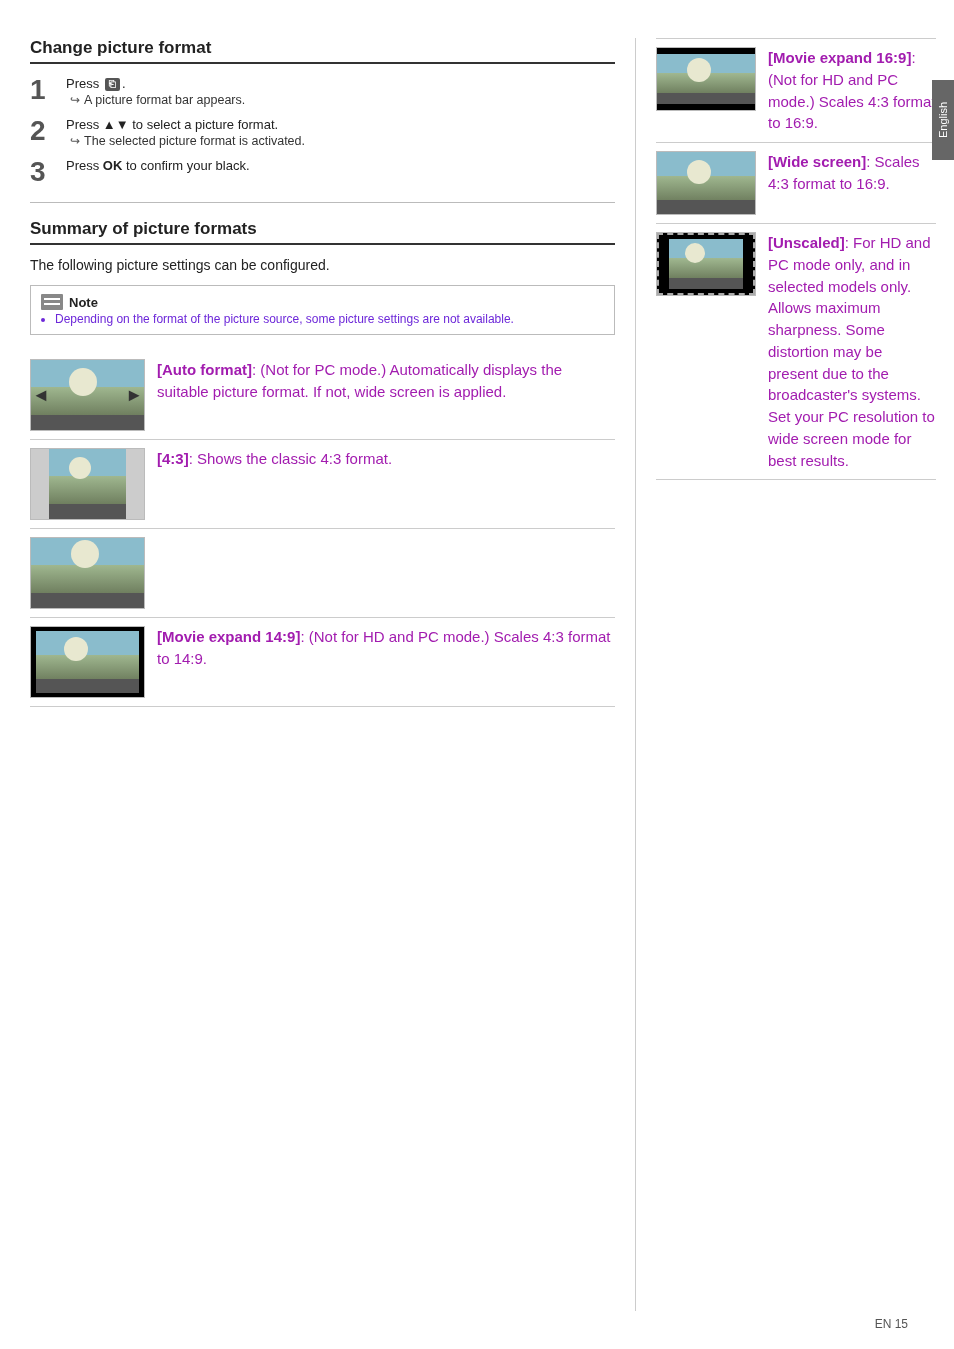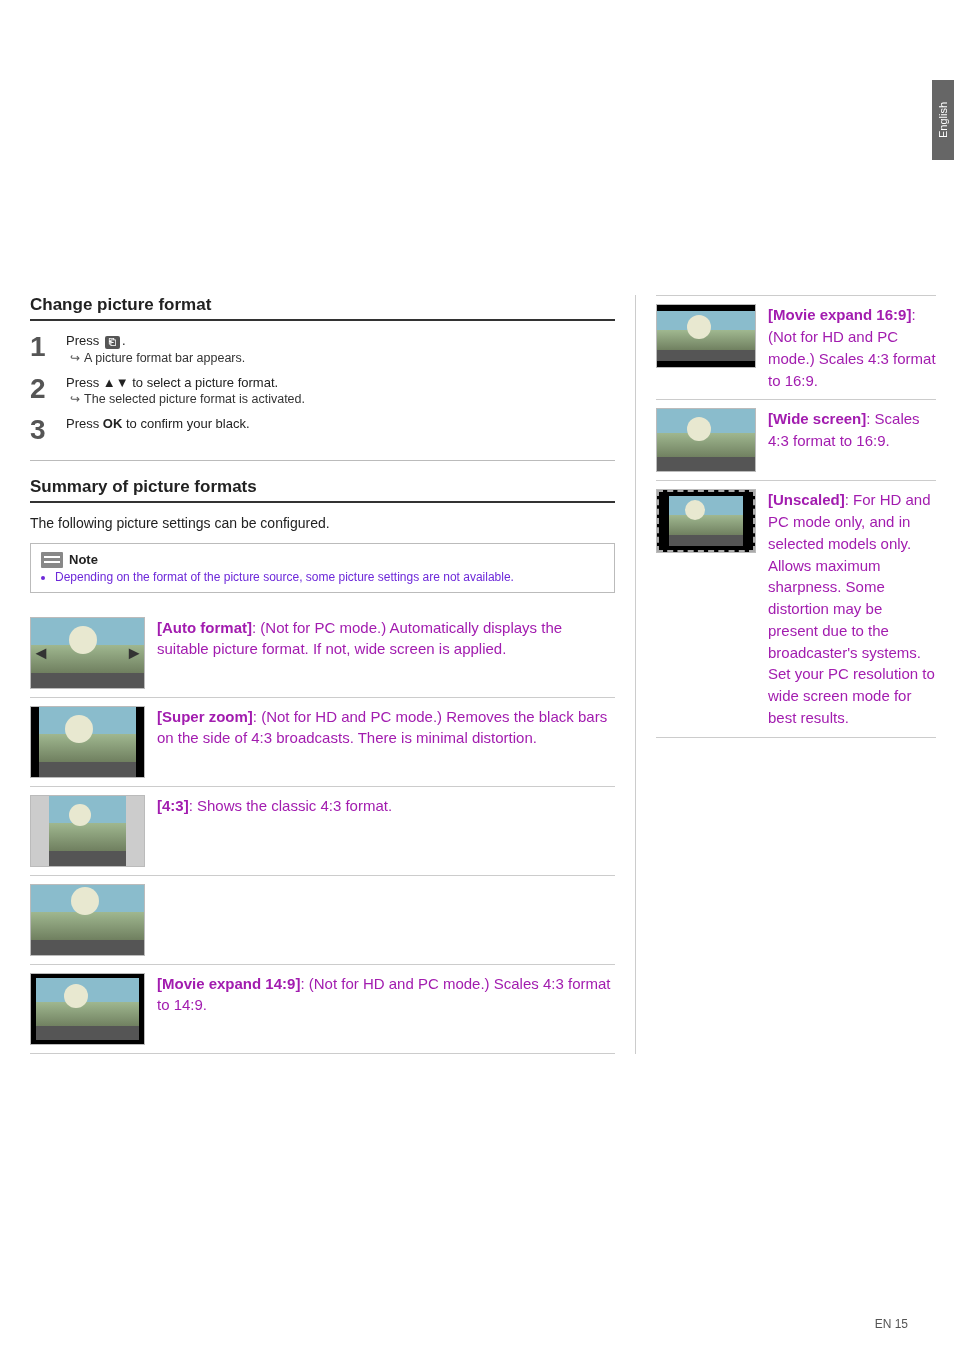--- a/index.html
+++ b/index.html
@@ -11,21 +11,20 @@
       width: 954px;
       min-height: 1349px;
       position: relative;
     }
     .page {
       width: 954px;
       min-height: 1349px;
       padding: 20px 0;
       display: flex;
       flex-direction: row;
-      align-items: center;
     }
     
     .side-tab {
       writing-mode: vertical-rl;
       text-orientation: mixed;
       transform: rotate(180deg);
       background: #666;
       color: #fff;
       font-size: 11px;
       padding: 10px 5px;
@@ -376,32 +375,20 @@
             <span class="arrow-l">◄</span>
             <span class="arrow-r">►</span>
             <div class="img-circle" style="width:28px;height:28px;top:8px;left:38px;"></div>
           </div>
         </div>
         <div class="format-desc">
           <span class="format-name">[Auto format]</span><span>: (Not for PC mode.) Automatically displays the suitable picture format. If not, wide screen is applied.</span>
         </div>
       </div>
 
-      <div class="format-row">
-        <div class="format-img">
-          <div class="img-superzoom" style="width:100%;height:100%;position:relative;">
-            <div class="inner">
-              <div class="img-circle" style="width:28px;height:28px;top:8px;left:26px;"></div>
-            </div>
-          </div>
-        </div>
-        <div class="format-desc">
-          <span class="format-name">[Super zoom]</span><span>: (Not for HD and PC mode.) Removes the black bars on the side of 4:3 broadcasts. There is minimal distortion.</span>
-        </div>
-      </div>
 
       <div class="format-row">
         <div class="format-img">
           <div class="img-43" style="width:100%;height:100%;background:#ccc;position:relative;">
             <div class="inner">
               <div class="img-circle" style="width:22px;height:22px;top:8px;left:20px;"></div>
             </div>
           </div>
         </div>
         <div class="format-desc">

